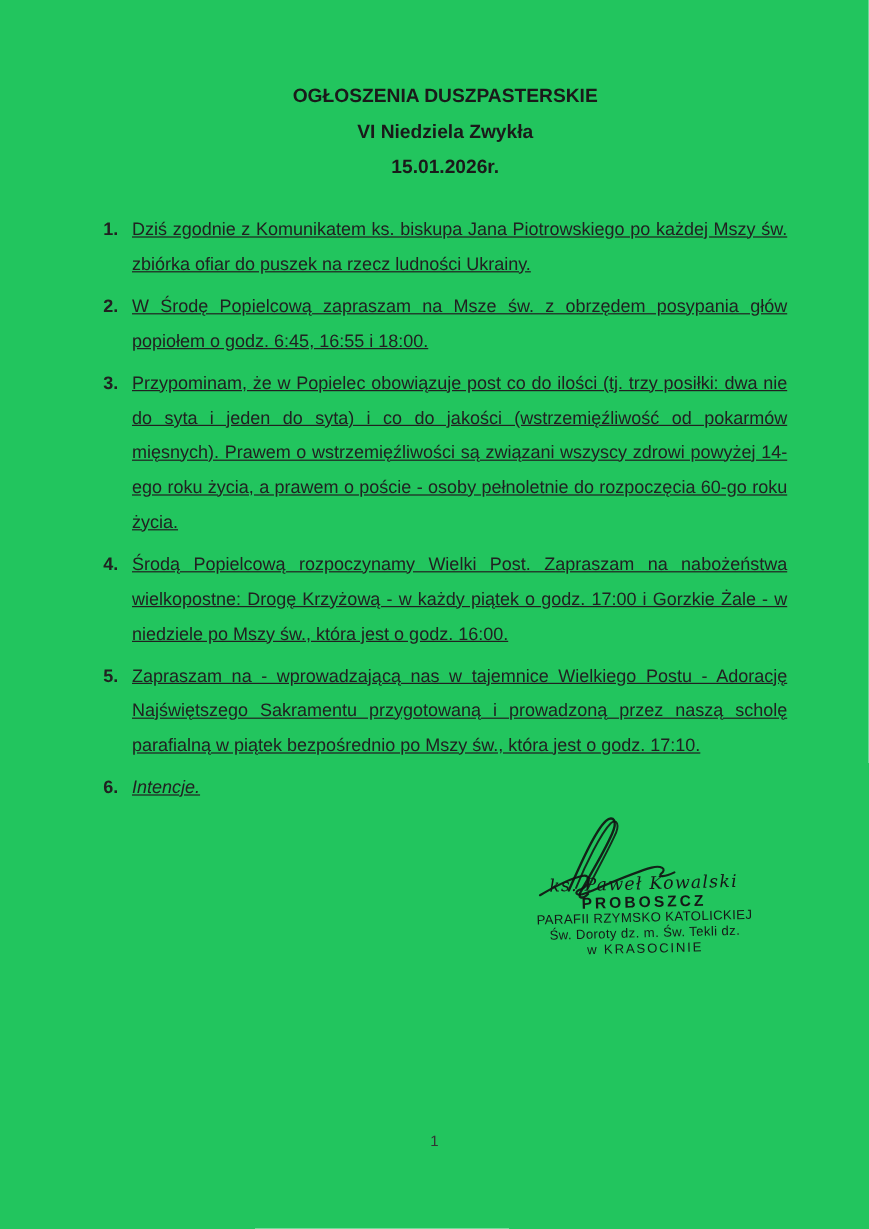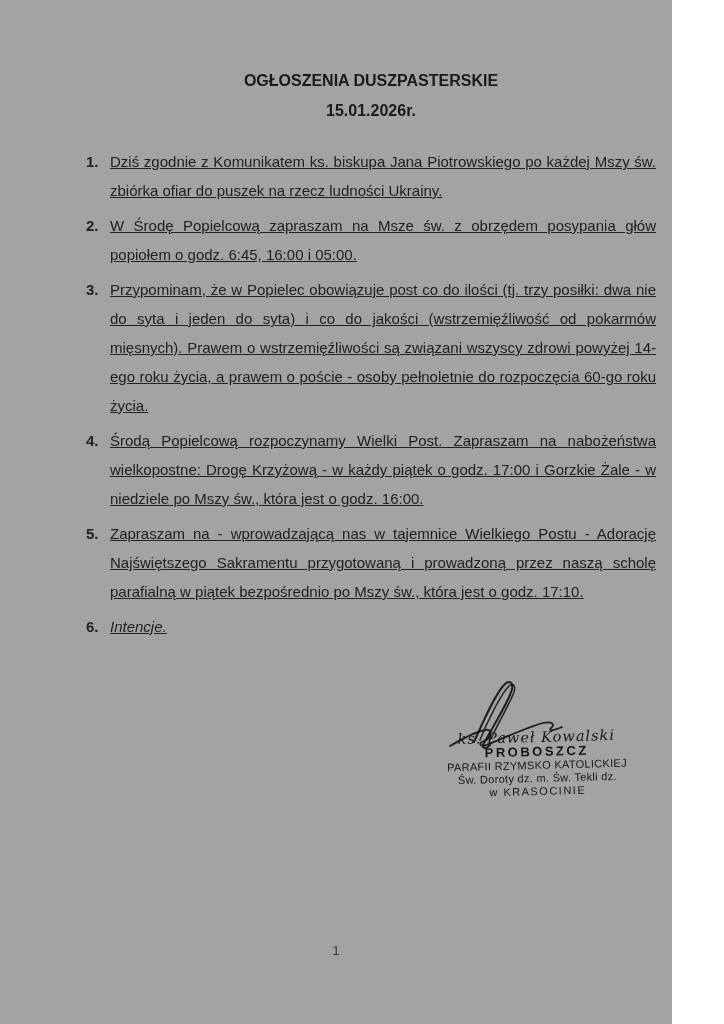--- a/index.html
+++ b/index.html
@@ -2,23 +2,23 @@
 <html lang="pl"><head>
 <meta charset="utf-8">
 <style>
   html, body {
     margin: 0;
     padding: 0;
     background: #ffffff;
   }
   .page {
     position: relative;
-    width: 672px;
+    width: 724px;
     height: 1024px;
-    background: #a3a3a3;
+    background: #22c55e;
     color: #212121;
     font-family: "Liberation Sans", sans-serif;
     overflow: hidden;
   }
   .content {
     position: absolute;
     left: 86px;
     top: 66px;
     width: 570px;
   }
@@ -112,33 +112,34 @@
 </style>
 </head>
 <body>
 
 <div class="page">
 
   <div class="content">
 
     <div class="title-block">
       <div>OGŁOSZENIA DUSZPASTERSKIE</div>
+      <div>VI Niedziela Zwykła</div>
       <div>15.01.2026r.</div>
     </div>
 
     <div class="announcements">
 
       <div class="announcement">
         <span class="item-number">1.</span>
         <span class="item-text">Dziś zgodnie z Komunikatem ks. biskupa Jana Piotrowskiego po każdej Mszy św. zbiórka ofiar do puszek na rzecz ludności Ukrainy.</span>
       </div>
 
       <div class="announcement">
         <span class="item-number">2.</span>
-        <span class="item-text">W Środę Popielcową zapraszam na Msze św. z obrzędem posypania głów popiołem o godz. 6:45, 16:00 i 05:00.</span>
+        <span class="item-text">W Środę Popielcową zapraszam na Msze św. z obrzędem posypania głów popiołem o godz. 6:45, 16:55 i 18:00.</span>
       </div>
 
       <div class="announcement">
         <span class="item-number">3.</span>
         <span class="item-text">Przypominam, że w Popielec obowiązuje post co do ilości (tj. trzy posiłki: dwa nie do syta i jeden do syta) i co do jakości (wstrzemięźliwość od pokarmów mięsnych). Prawem o wstrzemięźliwości są związani wszyscy zdrowi powyżej 14-ego roku życia, a prawem o poście - osoby pełnoletnie do rozpoczęcia 60-go roku życia.</span>
       </div>
 
       <div class="announcement">
         <span class="item-number">4.</span>
         <span class="item-text">Środą Popielcową rozpoczynamy Wielki Post. Zapraszam na nabożeństwa wielkopostne: Drogę Krzyżową - w każdy piątek o godz. 17:00 i Gorzkie Żale - w niedziele po Mszy św., która jest o godz. 16:00.</span>

